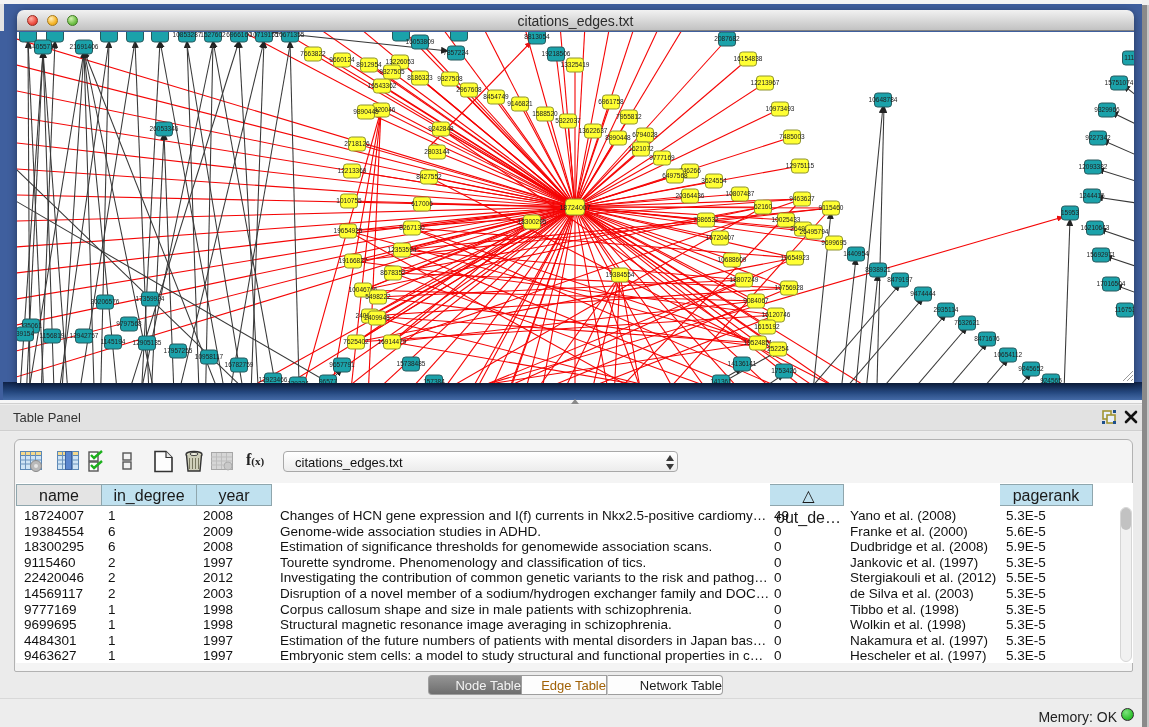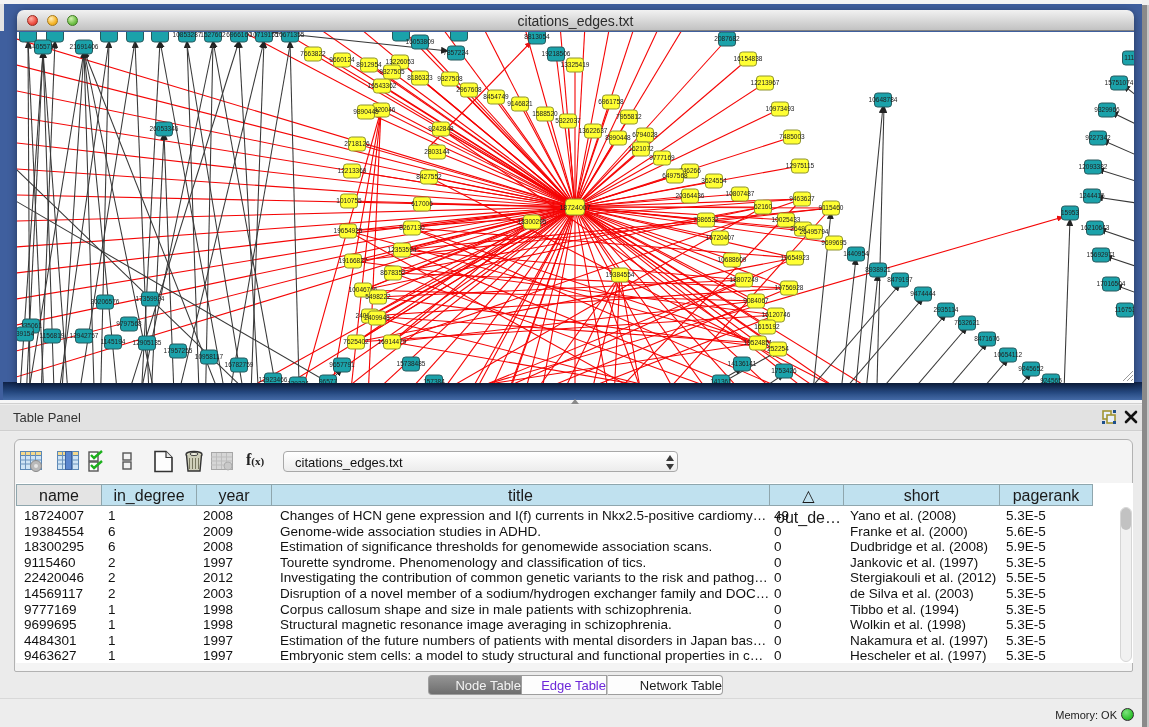--- a/index.html
+++ b/index.html
@@ -54,24 +54,24 @@
 .c0{left:8px;width:80px}.c1{left:92px;width:88px}.c2{left:187px;width:70px}
 .c3{left:264px;width:490px}.c4{left:758px;width:68px}.c5{left:834px;width:160px}
 .c6{left:990px;width:88px}
 #vsb{left:1120px;top:507px;width:12px;height:155px;background:#f1f1f1;border:1px solid #d6d6d6;border-radius:6px}
 #vthumb{left:1121px;top:508px;width:10px;height:22px;background:#c2c2c2;border-radius:5px}
 
 #tabs{left:428px;top:675px;height:20px;font-size:13px}
 .seg{position:absolute;top:0;height:20px;line-height:19px;text-align:right;border:1px solid #9e9e9e}
 #seg1{left:0;width:93px;background:linear-gradient(#949494,#6e6e6e);color:#f4f4f4;
  border-radius:4px 0 0 4px;border-right:none}
-#seg2{left:93px;width:86px;background:#fdfdfd;color:#6d28d9}
+#seg2{left:93px;width:86px;background:#fdfdfd;color:#a16207}
 #seg3{left:179px;width:116px;background:#fdfdfd;color:#1a1a1a;border-radius:0 4px 4px 0;border-left:1px solid #c9c9c9}
 #status{left:0;top:698px;width:1142px;height:29px;background:#ededed;border-top:1px solid #d8d8d8}
-#mem{position:absolute;right:25px;top:10px;font-size:11px;color:#222}
+#mem{position:absolute;right:25px;top:10px;font-size:14px;color:#222}
 #memdot{position:absolute;right:8px;top:9px;width:13px;height:13px;border-radius:50%;
  background:radial-gradient(circle at 38% 30%,#7ce37c,#2fc22f 65%,#27a827);border:1.5px solid #2a2a2a}
 </style></head>
 <body>
 <div class="abs" id="desktop-top"></div>
 <div class="abs" id="desk"></div>
 <div class="abs" id="desk-sliver"></div>
 <div class="abs" id="desk-bottom"></div>
 <div class="abs" id="rstrip"></div>
 <div class="abs" id="rstrip-top"></div>
@@ -667,23 +667,21 @@
       <path d="M5,0 L9,6 L1,6 z" fill="#3a3a3a"></path>
       <path d="M5,15 L9,9 L1,9 z" fill="#3a3a3a"></path>
     </svg>
   </div>
 
 <div class="abs" id="tbl">
   <div id="thead">
     <div class="h h0">name</div>
       <div class="h h1">in_degree</div>
       <div class="h h2">year</div>
-    <div class="h h3">title</div>
       <div class="h h4">△ out_de…</div>
-      <div class="h h5">short</div>
     <div class="h h6">pagerank</div>
   </div>
   <div id="tbody">
 <div class="tr">
         <div class="c0">18724007</div>
         <div class="c1">1</div>
         <div class="c2">2008</div>
         <div class="c3">Changes of HCN gene expression and I(f) currents in Nkx2.5-positive cardiomyoc…</div>
         <div class="c4">49</div>
         <div class="c5">Yano et al. (2008)</div>
@@ -733,21 +731,21 @@
         <div class="c4">0</div>
         <div class="c5">de Silva et al. (2003)</div>
         <div class="c6">5.3E-5</div>
       </div>
 <div class="tr">
         <div class="c0">9777169</div>
         <div class="c1">1</div>
         <div class="c2">1998</div>
         <div class="c3">Corpus callosum shape and size in male patients with schizophrenia.</div>
         <div class="c4">0</div>
-        <div class="c5">Tibbo et al. (1994)</div>
+        <div class="c5">Tibbo et al. (1998)</div>
         <div class="c6">5.3E-5</div>
       </div>
 <div class="tr">
         <div class="c0">9699695</div>
         <div class="c1">1</div>
         <div class="c2">1998</div>
         <div class="c3">Structural magnetic resonance image averaging in schizophrenia.</div>
         <div class="c4">0</div>
         <div class="c5">Wolkin et al. (1998)</div>
         <div class="c6">5.3E-5</div>

